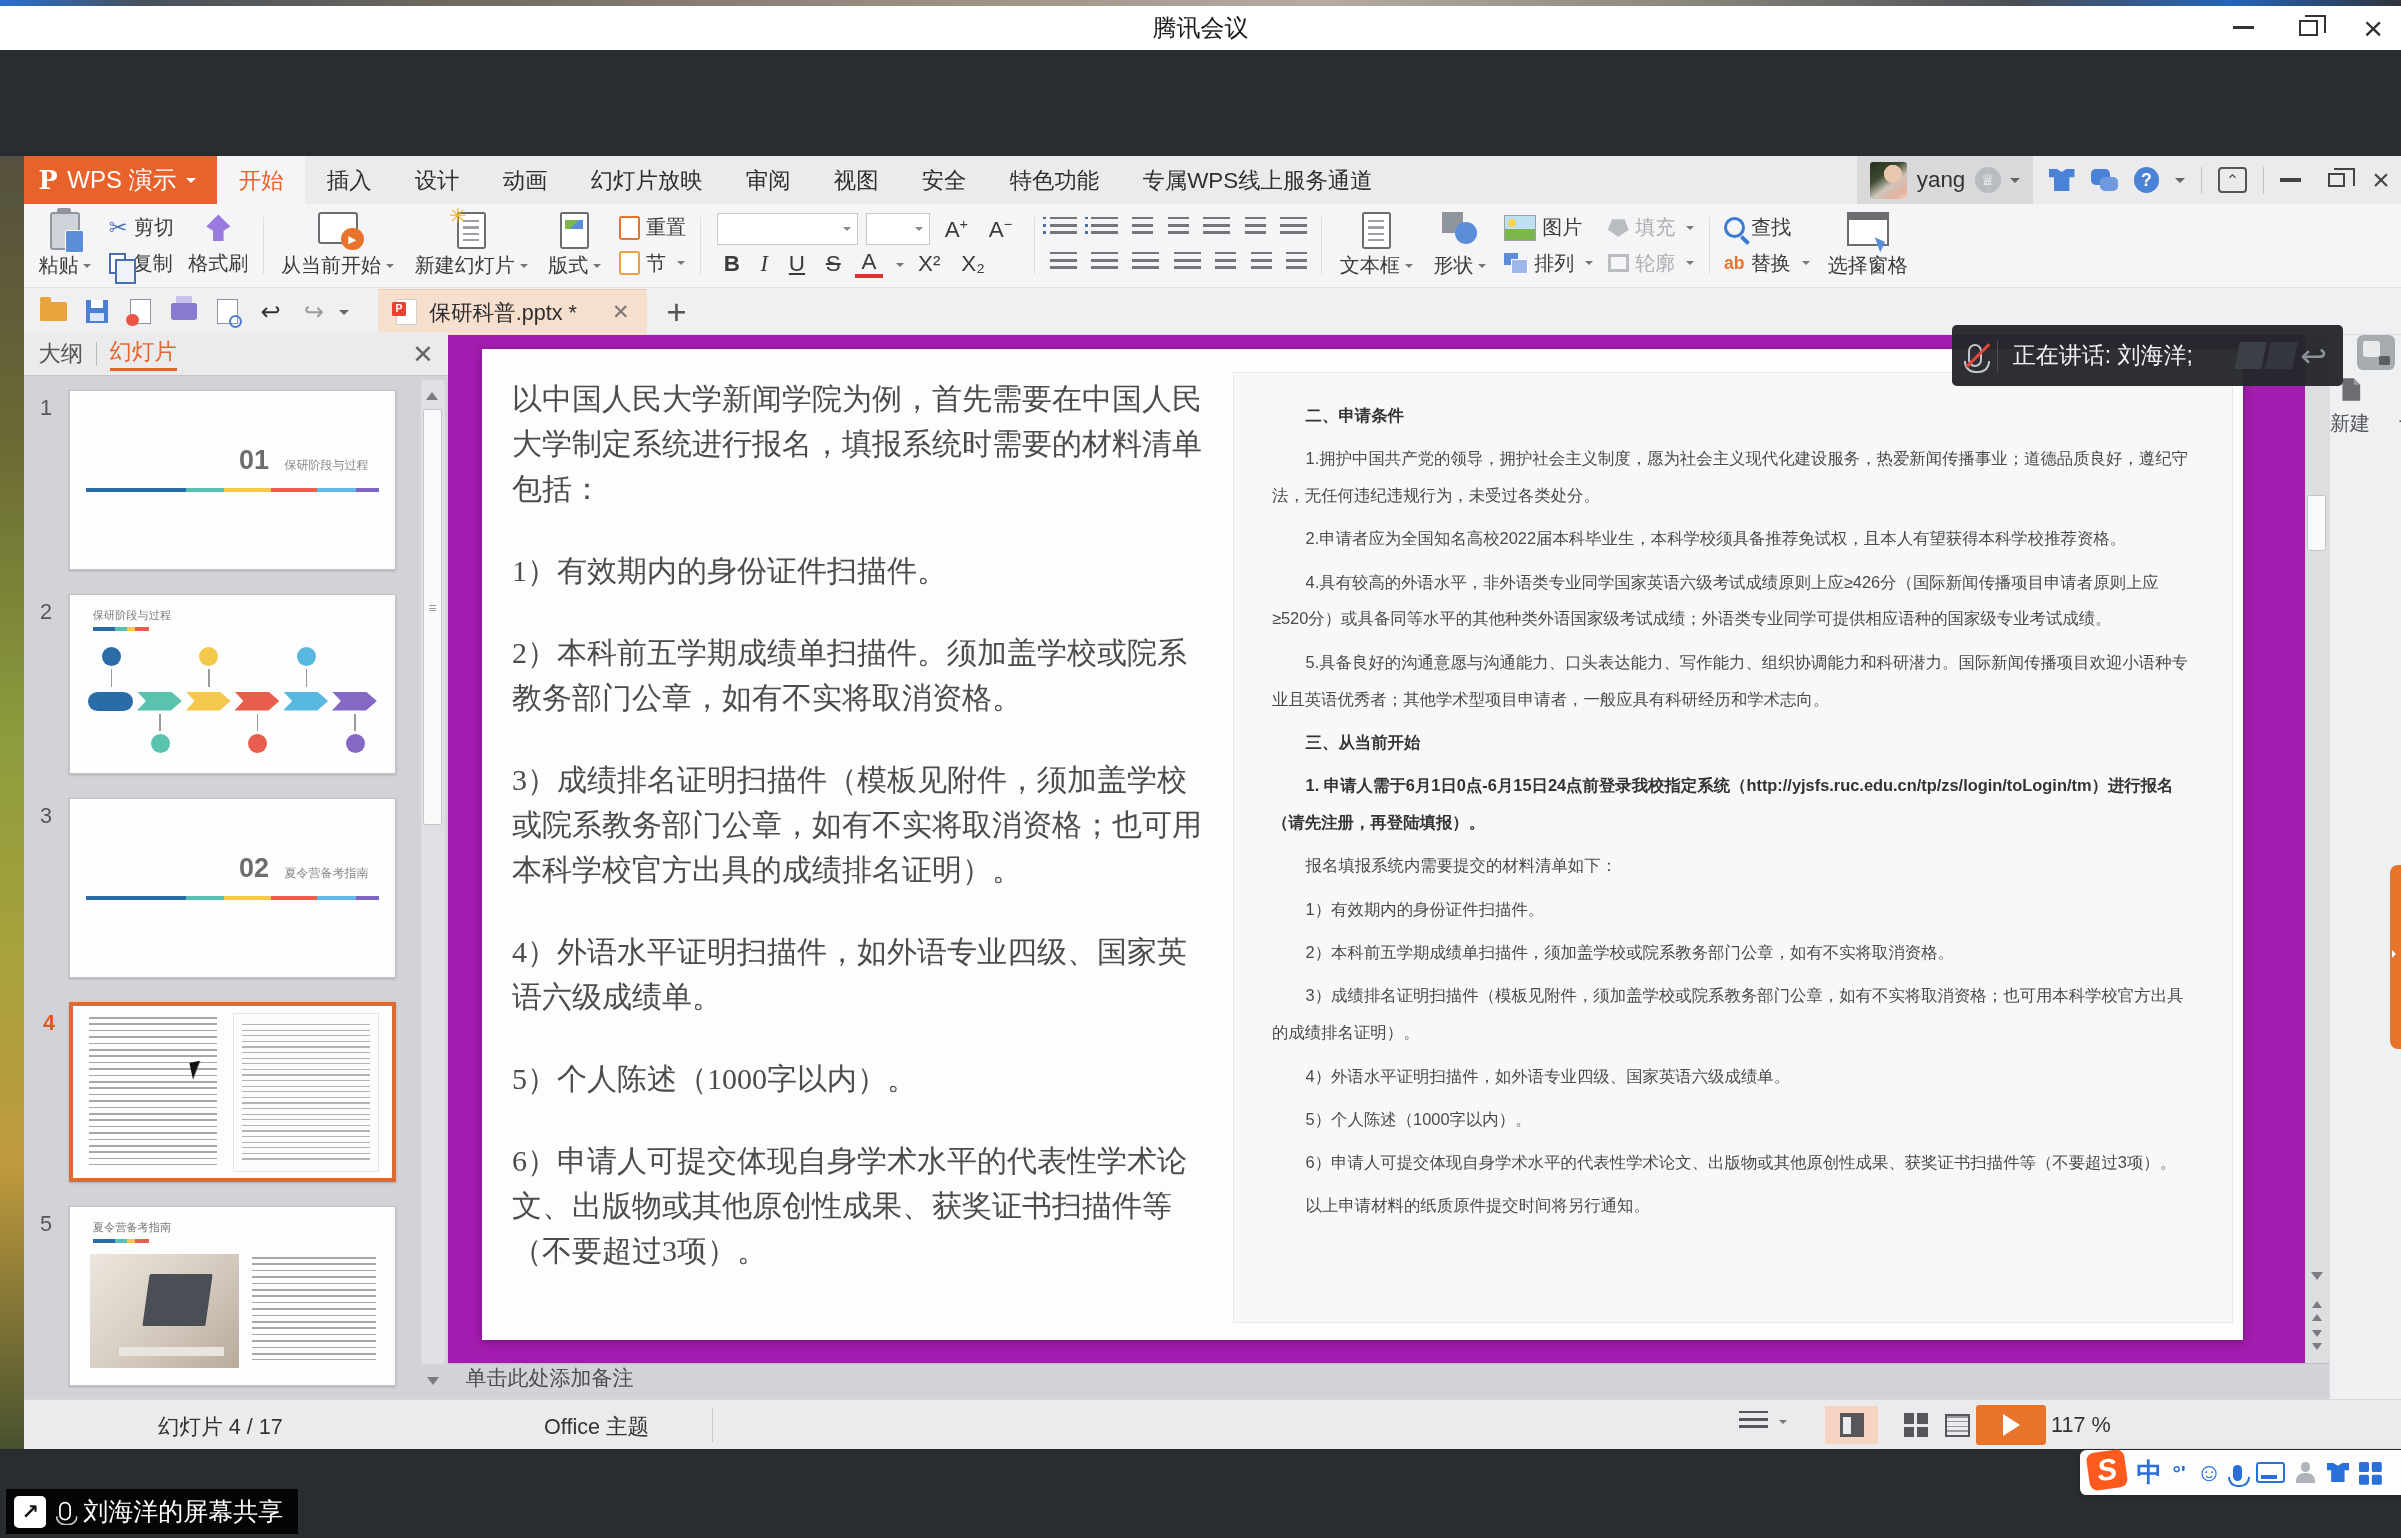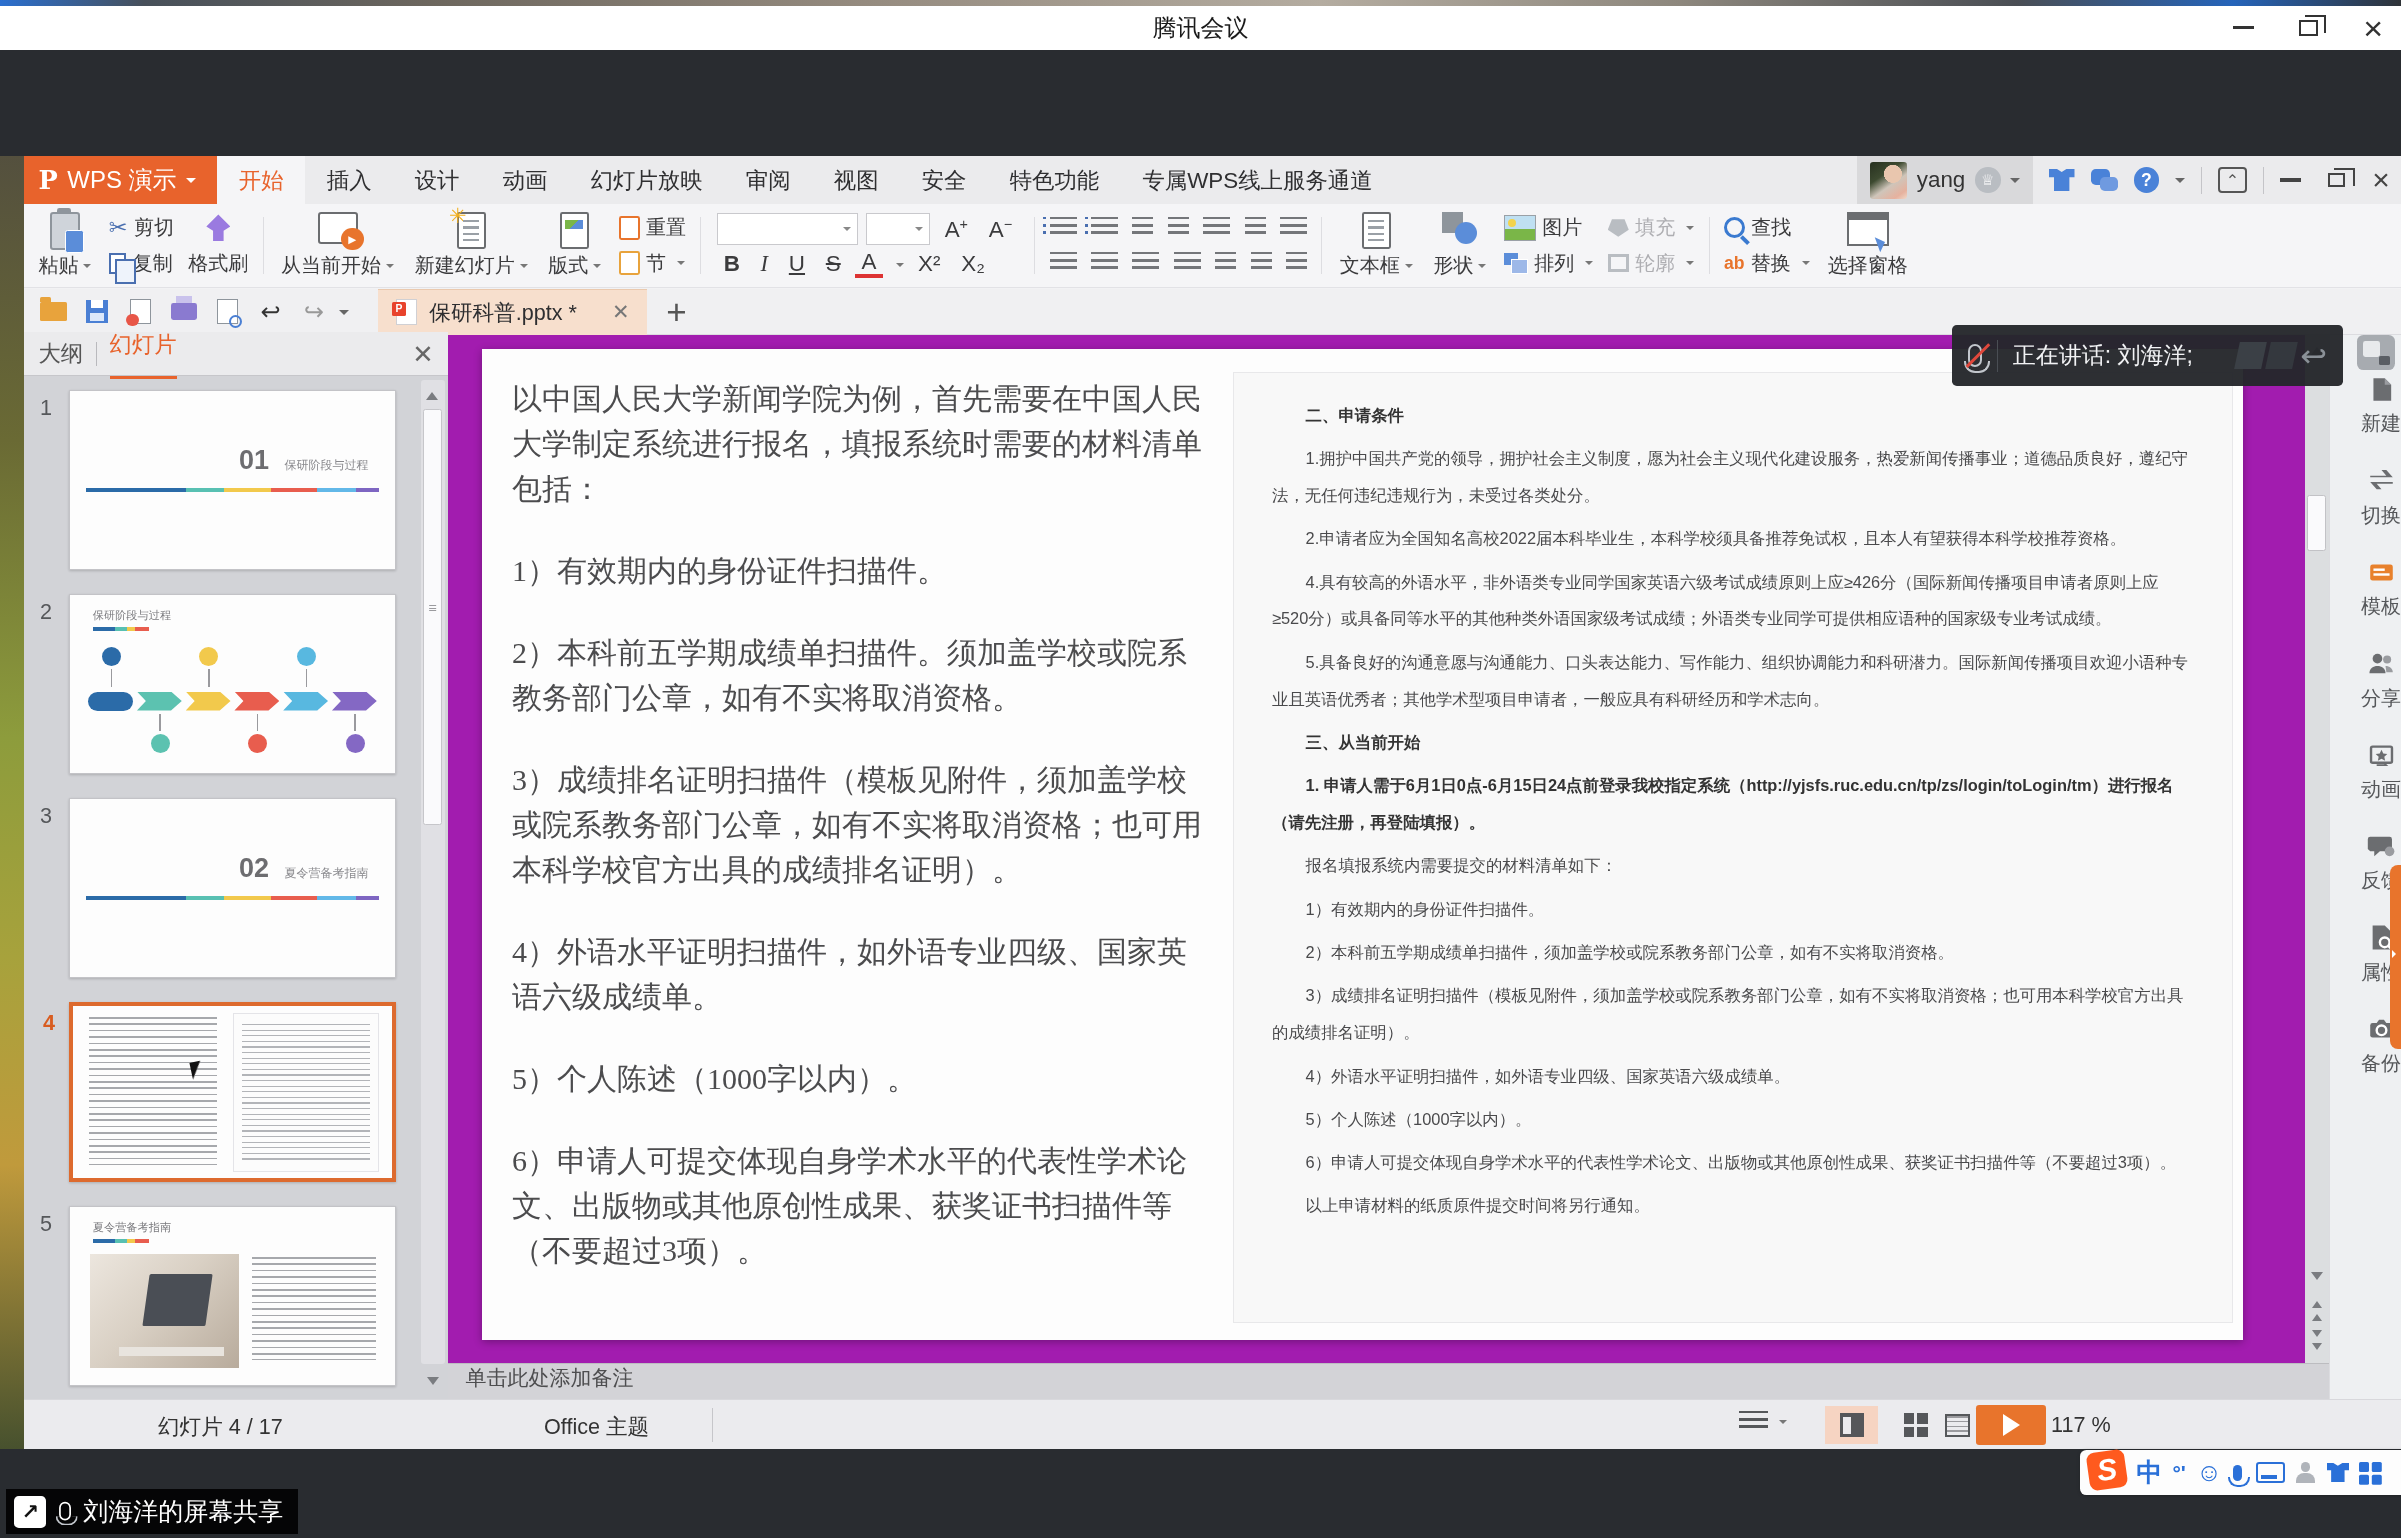--- a/index.html
+++ b/index.html
@@ -128,21 +128,21 @@
   .ic-pptfile::before{content:"P";position:absolute;left:-4.8px;top:1.6px;width:14.4px;height:14.4px;background:#e8432c;color:#fff;font-size:10.4px;font-weight:bold;display:flex;align-items:center;justify-content:center;border-radius:1.6px;}
   .doctab .tname{font-size:21.6px;color:#2e2e30;}
   .doctab .tclose{font-size:21px;color:#777;margin-left:22.4px;}
   .newtab{font-size:35px;color:#555;margin-left:19px;}
 
   
   .leftpanel{position:absolute;left:0;top:176px;width:424px;bottom:50px;background:#d2d3d7;overflow:hidden;}
   .ptabs{position:absolute;left:0;top:0;width:100%;height:44px;background:#ebebed;border-bottom:0.8px solid #c6c6ca;display:flex;align-items:center;padding:0 14.4px;gap:12.8px;}
   .ptab-outline{font-size:22.4px;color:#555;}
   .ptab-sep{width:0.8px;height:24px;background:#b9b9bd;}
-  .ptab-slides{font-size:22.4px;color:#e8632c;border-bottom:3.2px solid #e8632c;padding-bottom:16px;}
+  .ptab-slides{font-size:22.4px;color:#e8632c;border-bottom:3.2px solid #e8632c;padding-bottom:1px;}
   .ptabs .pclose{margin-left:auto;font-size:25.6px;color:#666;}
   .thumb-list{position:absolute;left:0;top:44px;right:30px;bottom:0;padding-top:14.4px;}
   .thumb-item{position:relative;margin:0 0 24px 45px;width:327px;height:180px;background:#fdfdfd;border:0.8px solid #c3c3c7;box-shadow:0 0.8px 2.4px rgba(0,0,0,.18);}
   .thumb-item.sel{border:4px solid #dd6a2e;}
   .tnum{position:absolute;left:-30px;top:3.2px;font-size:21.6px;color:#55575a;}
   .tnum.selnum{color:#d85c20;font-weight:bold;}
   .sec-big{position:absolute;left:52%;top:30%;font-size:27px;font-weight:bold;color:#6d6d70;}
   .sec-title{position:absolute;left:66%;top:37%;font-size:12px;color:#8a8a8e;white-space:nowrap;}
   .sec-line{position:absolute;left:5%;top:54%;width:90%;height:4px;
     background:linear-gradient(90deg,#2b6ba8 0 34%,#58c0b2 34% 47%,#f2c94c 47% 63%,#e85d4e 63% 79%,#62b8e8 79% 92%,#7e66c2 92% 100%);}
@@ -201,21 +201,21 @@
   .vscroll .tri-up{position:absolute;top:6.4px;left:5.6px;}
   .vthumb{position:absolute;left:2.4px;top:160px;width:19px;height:56px;background:#fafafc;border:0.8px solid #c2c2c6;border-radius:2.4px;}
   .vbottom{position:absolute;left:5.6px;bottom:77px;}
   .jump{position:absolute;left:3.2px;width:17.6px;height:27px;}
   .jump span{display:block;margin:1.6px auto;}
   .jump.j1{bottom:42px;} .jump.j2{bottom:8px;}
   .jt{width:0;height:0;border:5.6px solid transparent;}
   .jt.u{border-bottom:7.2px solid #7a7c80;} .jt.d{border-top:7.2px solid #7a7c80;}
 
   
-  .rsidebar{position:absolute;right:0;top:179px;width:72px;bottom:50px;background:#eef0f2;border-left:0.8px solid #dcdce0;display:flex;flex-direction:column;align-items:flex-end;padding-top:40px;gap:29px;}
+  .rsidebar{position:absolute;right:0;top:179px;width:72px;bottom:50px;background:#eef0f2;border-left:0.8px solid #dcdce0;display:flex;flex-direction:row;align-items:flex-start;padding-top:40px;gap:29px;}
   .rs-item{display:flex;flex-direction:column;align-items:center;gap:6.4px;}
   .rs-item svg{width:29px;height:29px;}
   .rs-label{font-size:20px;color:#55575a;white-space:nowrap;}
   .pulltab{position:absolute;right:0;top:815px;width:11.2px;height:184px;background:#e8742c;border-radius:8px 0 0 8px;}
   .pulltab::after{content:"";position:absolute;left:2.4px;top:85px;width:0;height:0;border:4.8px solid transparent;border-left-color:#fff;}
 
   
   .notesbar{position:absolute;left:424px;right:72px;bottom:50px;height:36px;background:#d3d3d7;border-top:0.8px solid #bcbcc0;display:flex;align-items:flex-start;padding-left:17.6px;}
   .notesbar span{font-size:21px;color:#4e4e50;}
   .statusbar{position:absolute;left:0;right:0;bottom:0;height:50px;background:#ebebee;border-top:0.8px solid #d8d8dc;}

